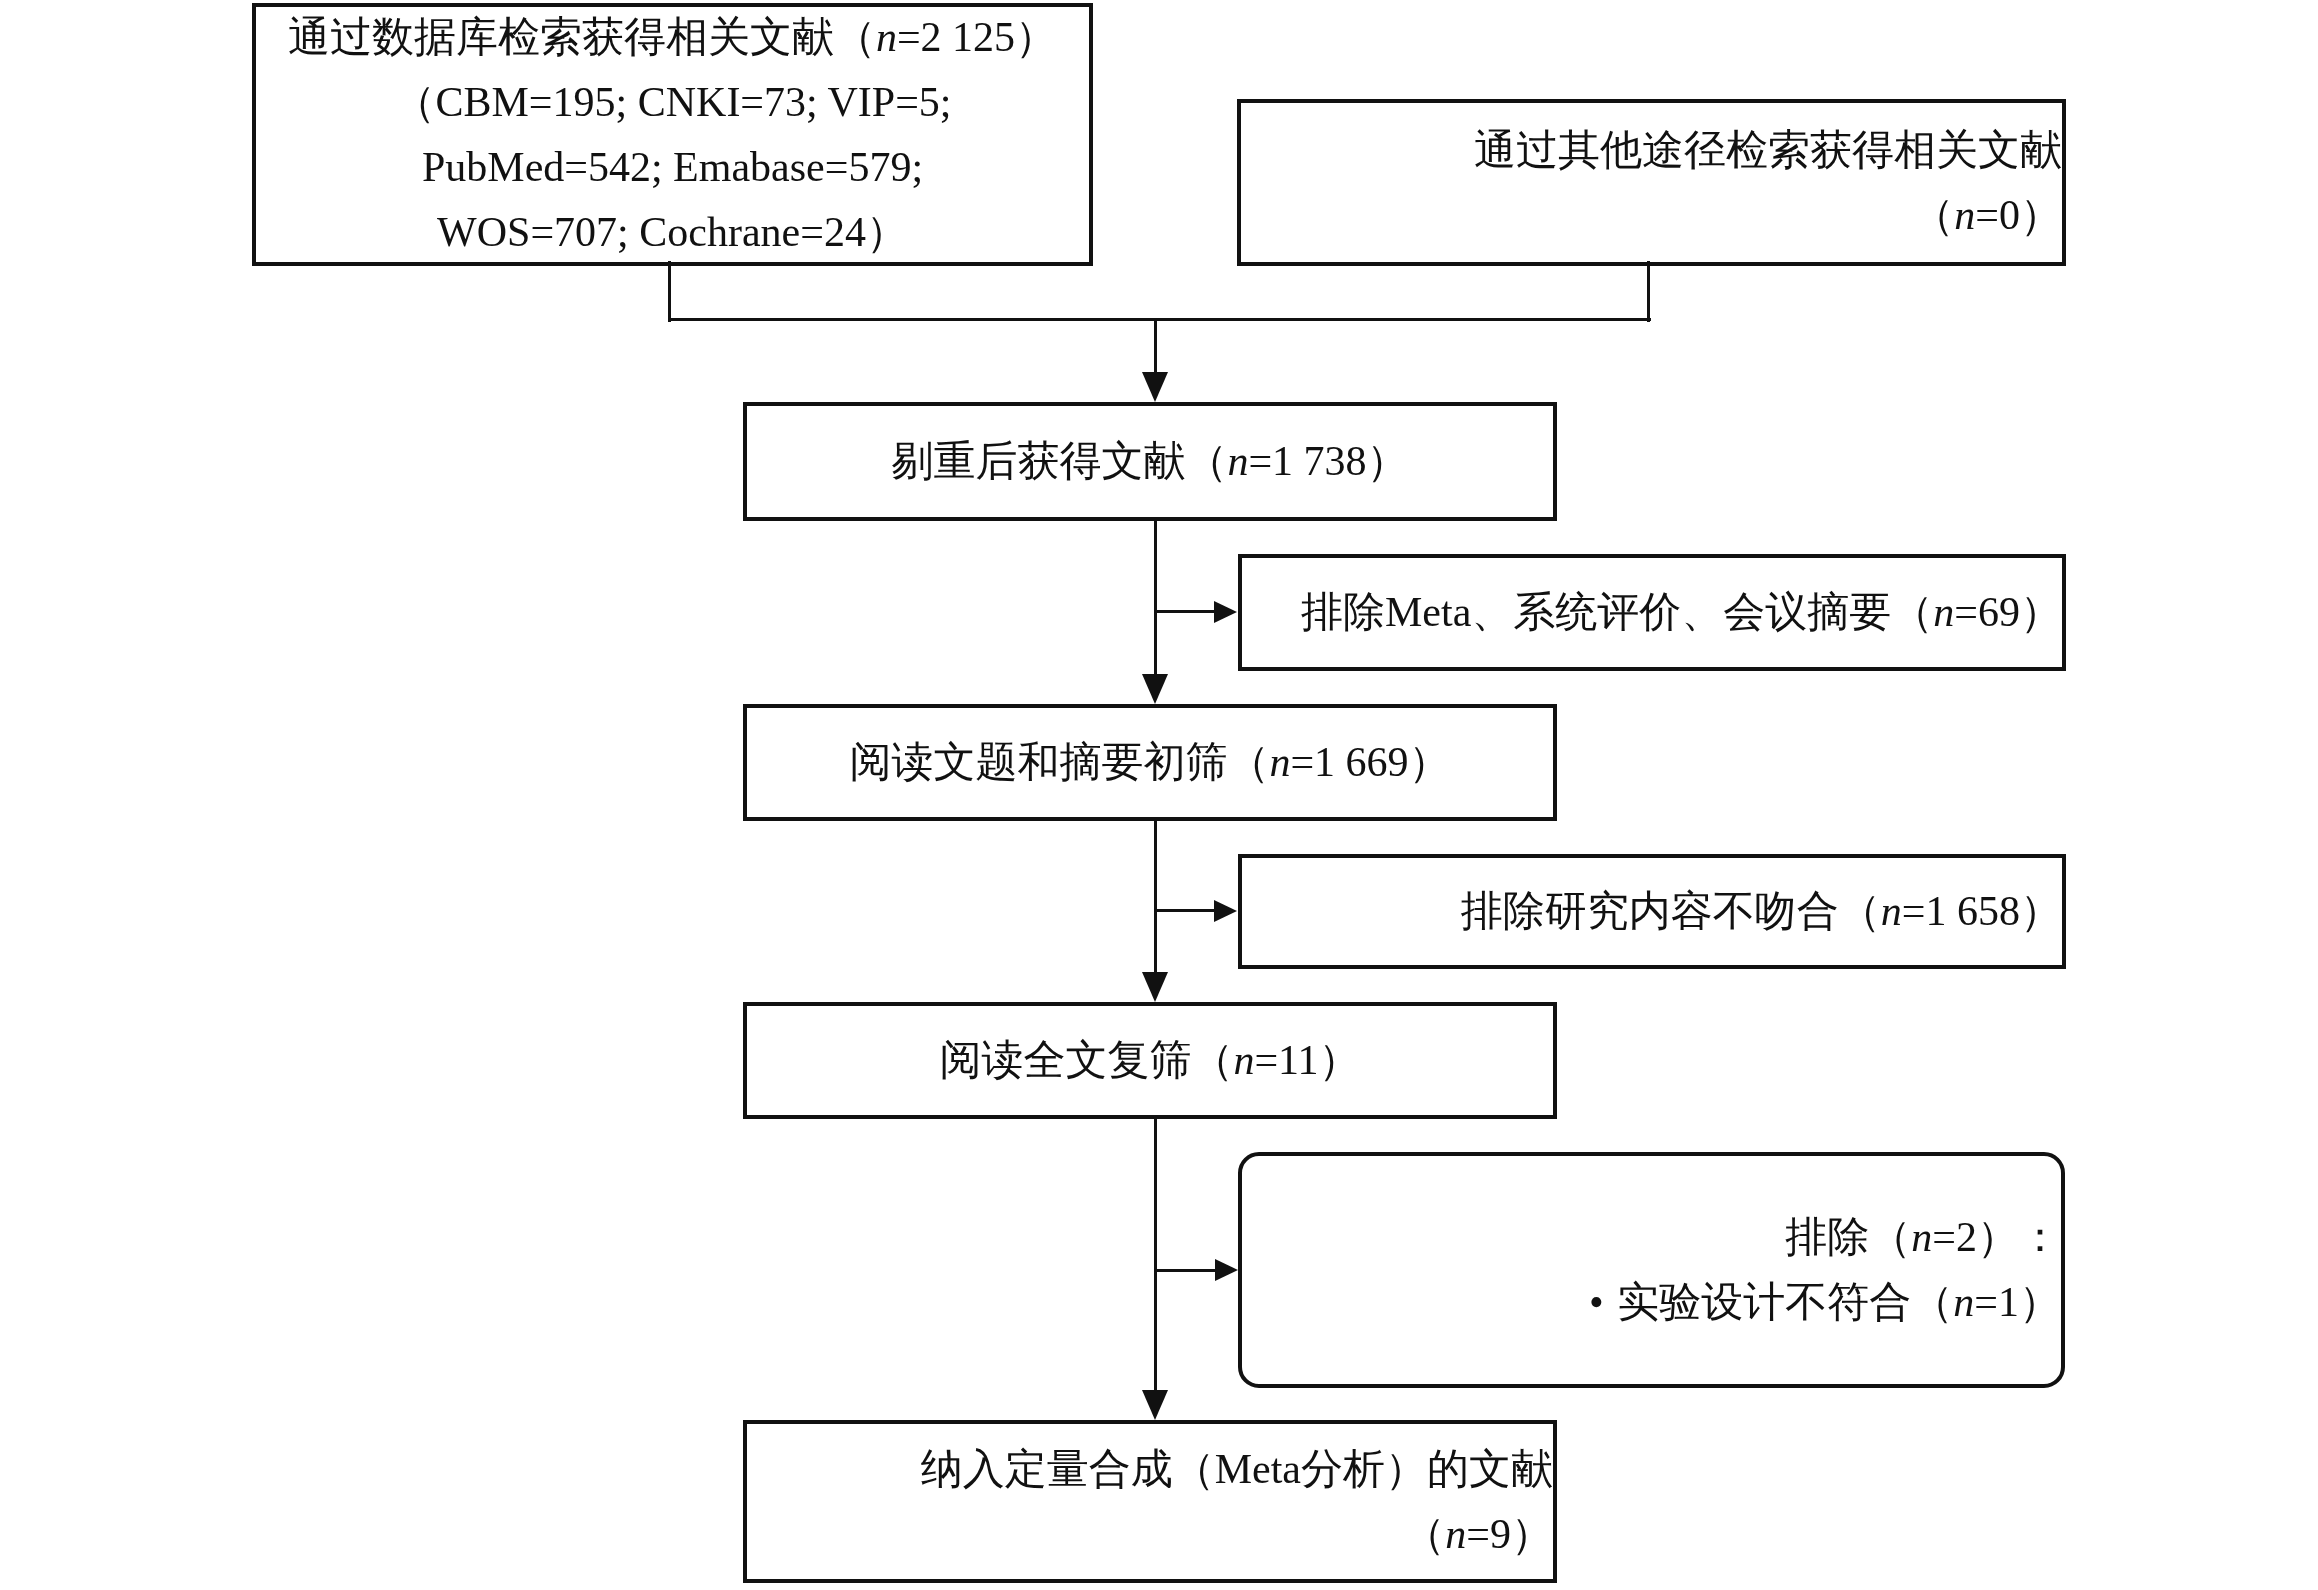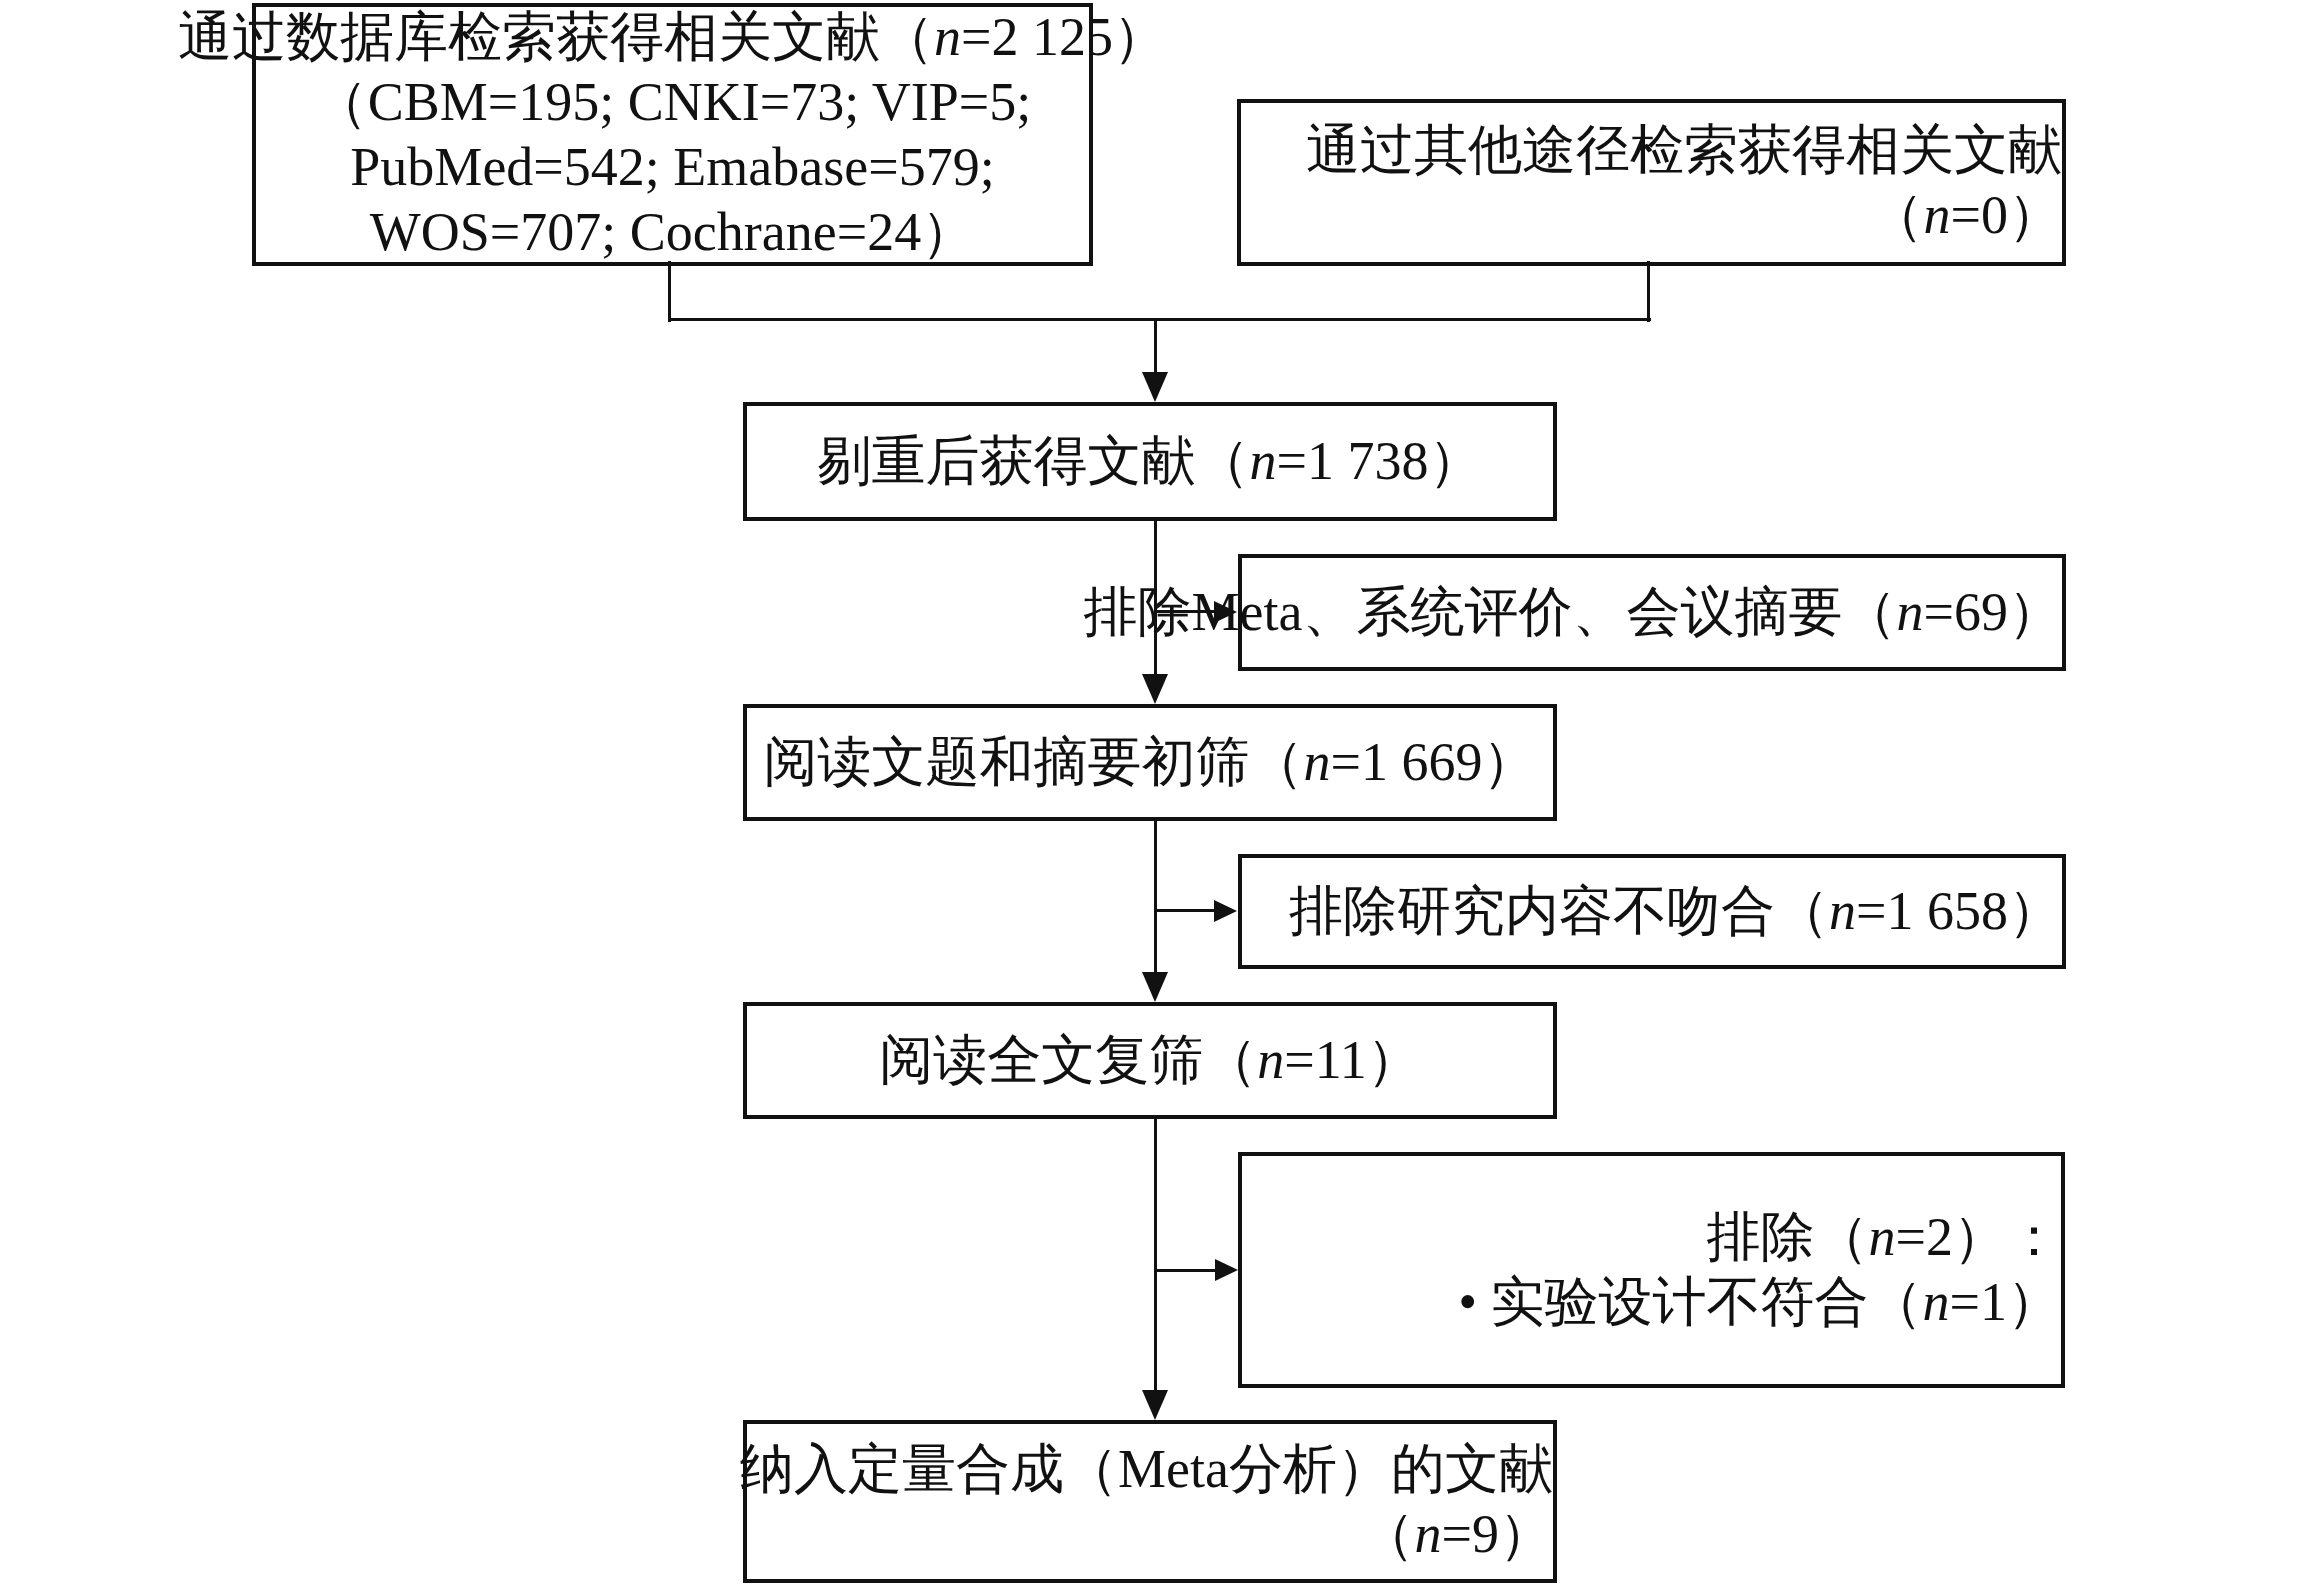--- a/index.html
+++ b/index.html
@@ -11,37 +11,37 @@
     color:#111111;
   }
   .box{
     position:absolute;
     box-sizing:border-box;
     border:4.2px solid #111111;
     background:#ffffff;
     display:flex;
     flex-direction:column;
     justify-content:center;
-    font-size:54px;
+    font-size:42px;
     line-height:65px;
     white-space:nowrap;
   }
   .box.center{align-items:center;text-align:center;}
   .box.left{align-items:flex-end;text-align:left;}
   .t i{font-style:italic;}
   
   #box-db      {left:252px;  top:3.4px;    width:841px; height:263px;}
   #box-other   {left:1237px; top:99px;  width:829px;  height:167px; padding-left:84px;}
   #box-dedup   {left:743px;  top:402px;  width:814px;  height:119px;}
   #box-screen1 {left:743px;  top:704px;  width:814px;  height:117px;}
   #box-screen2 {left:743px;  top:1002px; width:814px;  height:117px;}
   #box-incl    {left:743px;  top:1420px; width:814px;  height:163px; padding-left:63px;}
   #box-ex1     {left:1238px; top:554px;  width:828px;  height:117px; padding-left:26px;}
   #box-ex2     {left:1238px; top:854px; width:828px;  height:115px; padding-left:38px;}
-  #box-ex3     {left:1238px; top:1152px; width:827px;  height:236px; padding-left:35px;}
+  #box-ex3     {left:1238px; top:1152px; width:827px;  height:236px; padding-left:35px;border-radius:21px;}
   .bullet-line{margin-left:76px;}
   .bullet{margin-right:13.5px;}
   
   .cline{position:absolute;background:#111111;}
   .v1{left:668px;  top:261px;  width:3.4px;    height:61px;}
   .v2{left:1647px; top:261px;  width:3.4px;    height:61px;}
   .h1{left:668px;  top:318px;  width:983px; height:3.4px;}
   .s1{left:1154px; top:320px;  width:3.4px;    height:54px;}
   .s2{left:1154px; top:517px;  width:3.4px;    height:159px;}
   .s3{left:1154px; top:817px;  width:3.4px;    height:156px;}

